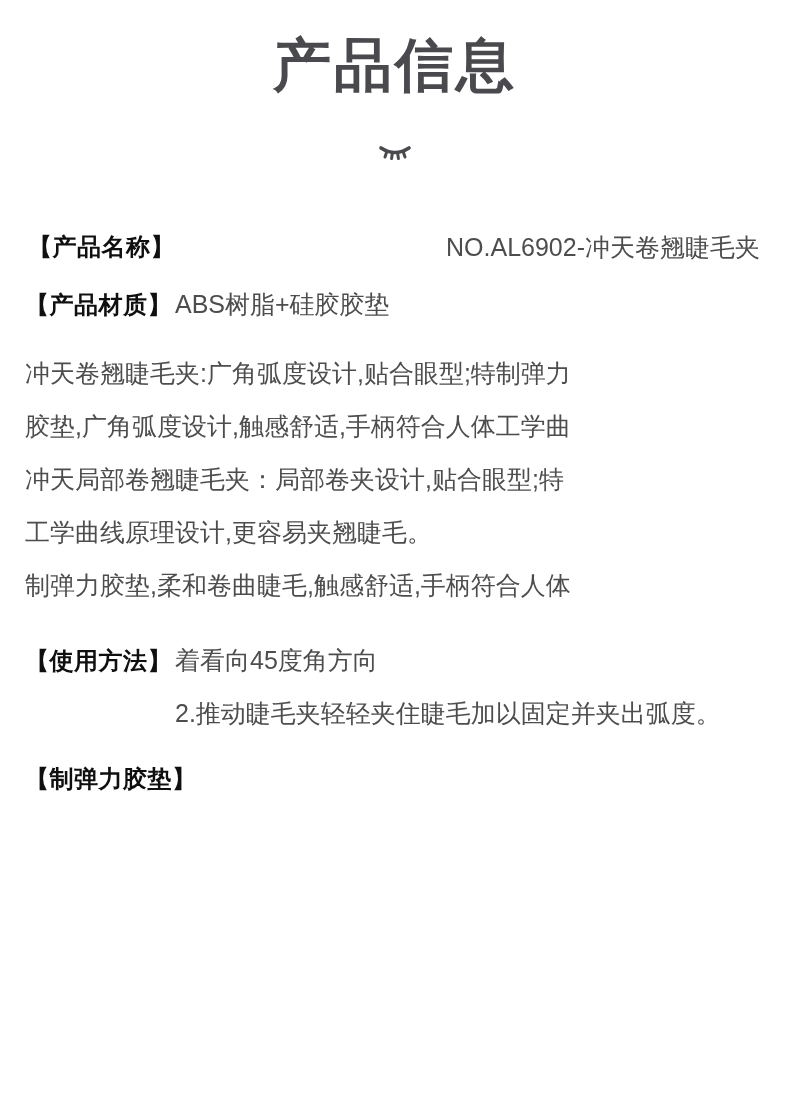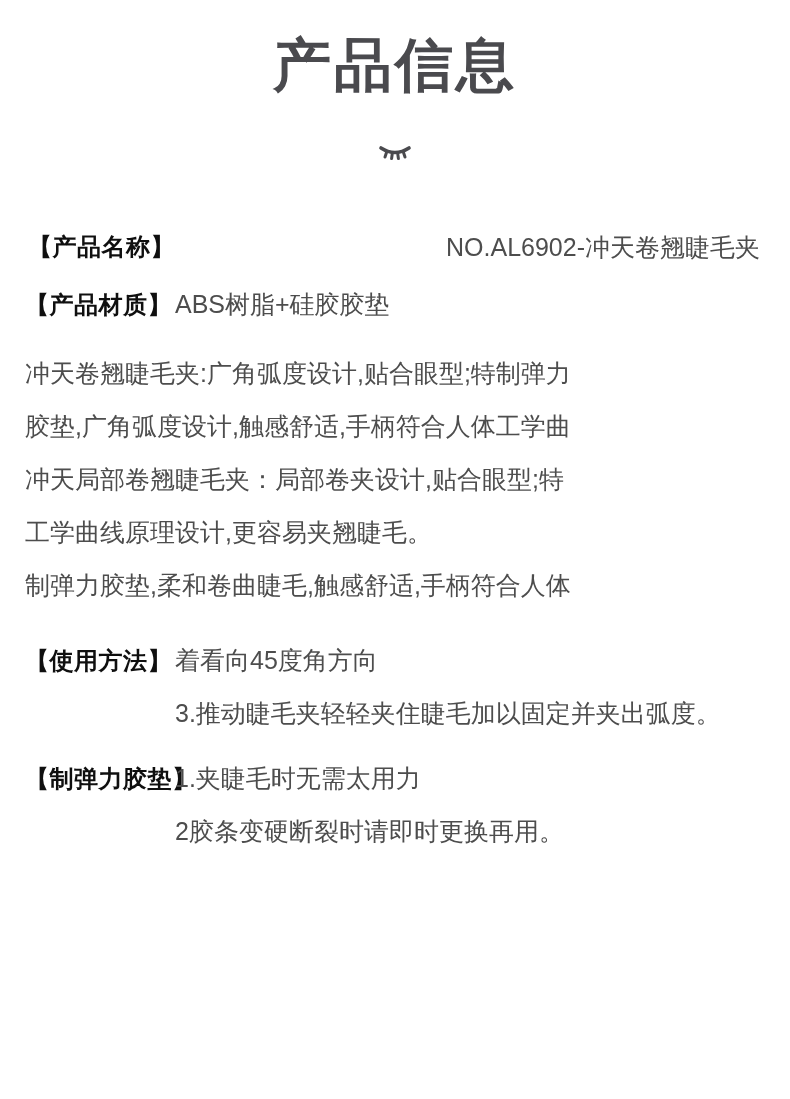--- a/index.html
+++ b/index.html
@@ -106,26 +106,22 @@
         <div class="text-line">冲天局部卷翘睫毛夹：局部卷夹设计,贴合眼型;特</div>
         <div class="text-line">工学曲线原理设计,更容易夹翘睫毛。</div>
         <div class="text-line">制弹力胶垫,柔和卷曲睫毛,触感舒适,手柄符合人体</div>
       </div>
     </div>
 
     <div class="section sec-usage lh-loose">
       <div class="section-label">【使用方法】</div>
       <div class="section-content">
         <div class="text-line">着看向45度角方向</div>
-        <div class="text-line">3.推动睫毛夹轻轻夹住睫毛加以固定并夹出弧度。</div>
+        <div class="text-line">2.推动睫毛夹轻轻夹住睫毛加以固定并夹出弧度。</div>
       </div>
     </div>
 
     <div class="section sec-notes lh-loose">
       <div class="section-label">【制弹力胶垫】</div>
-      <div class="section-content">
-        <div class="text-line">1.夹睫毛时无需太用力</div>
-        <div class="text-line">2胶条变硬断裂时请即时更换再用。</div>
-      </div>
     </div>
 
   </div>
 </div>
 
 </body></html>

